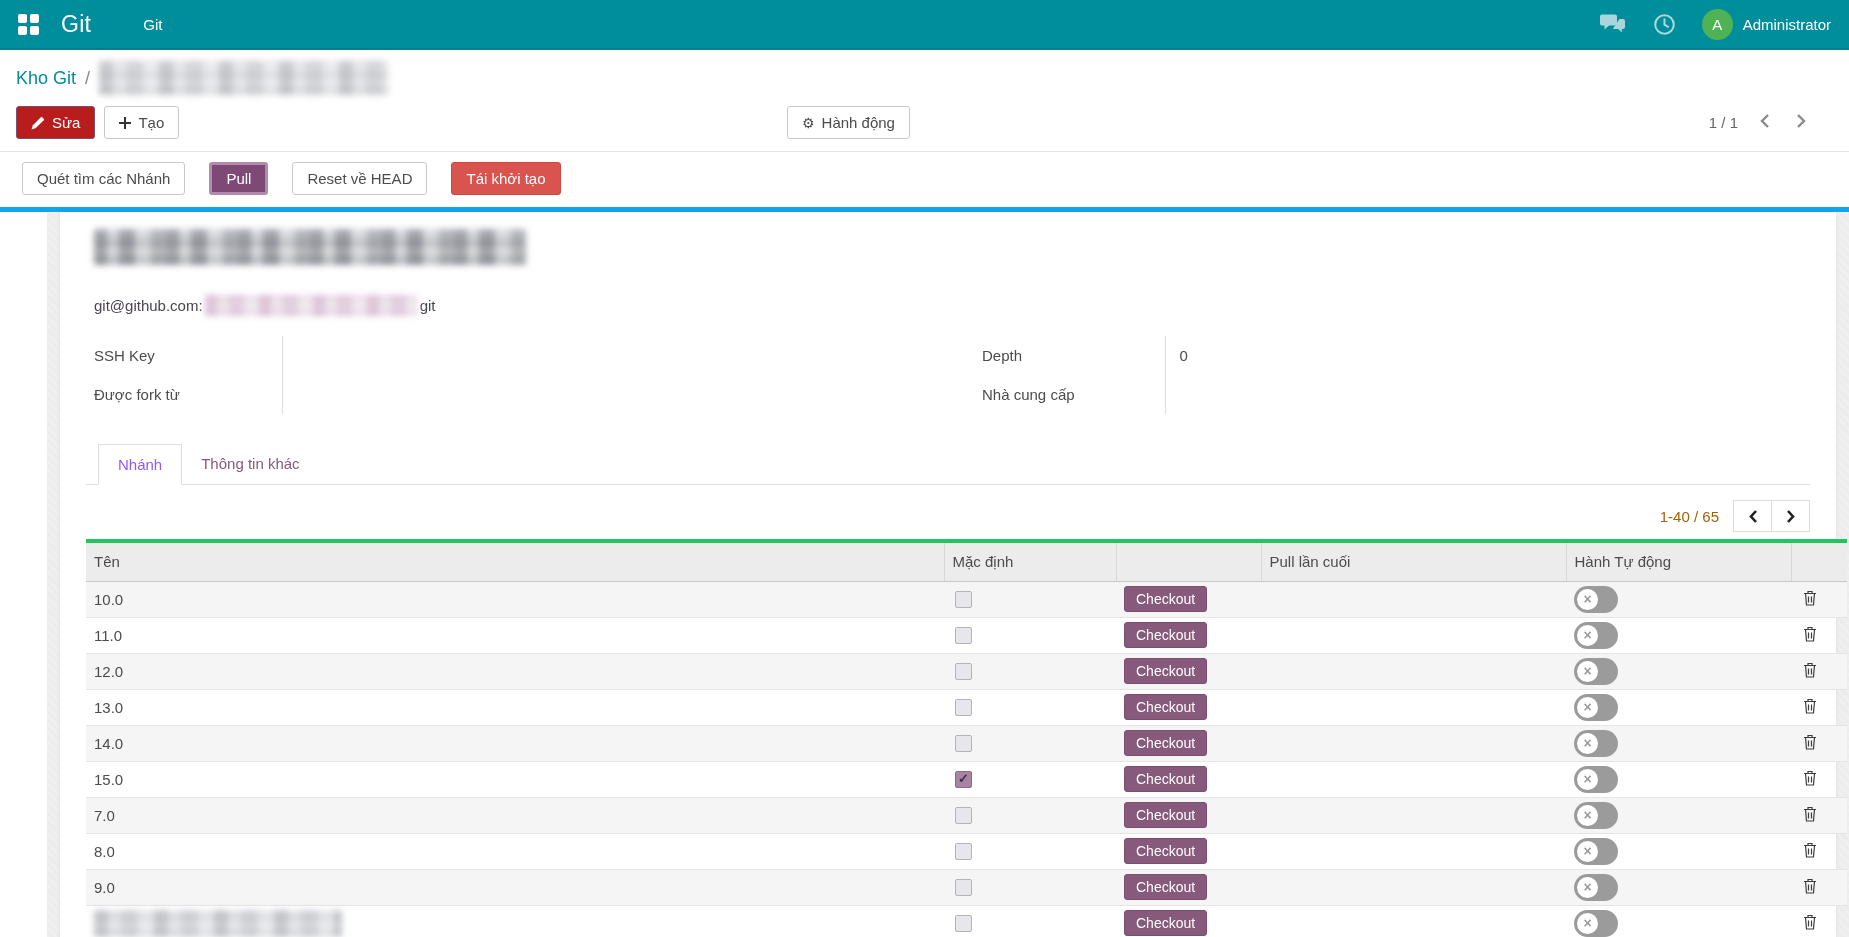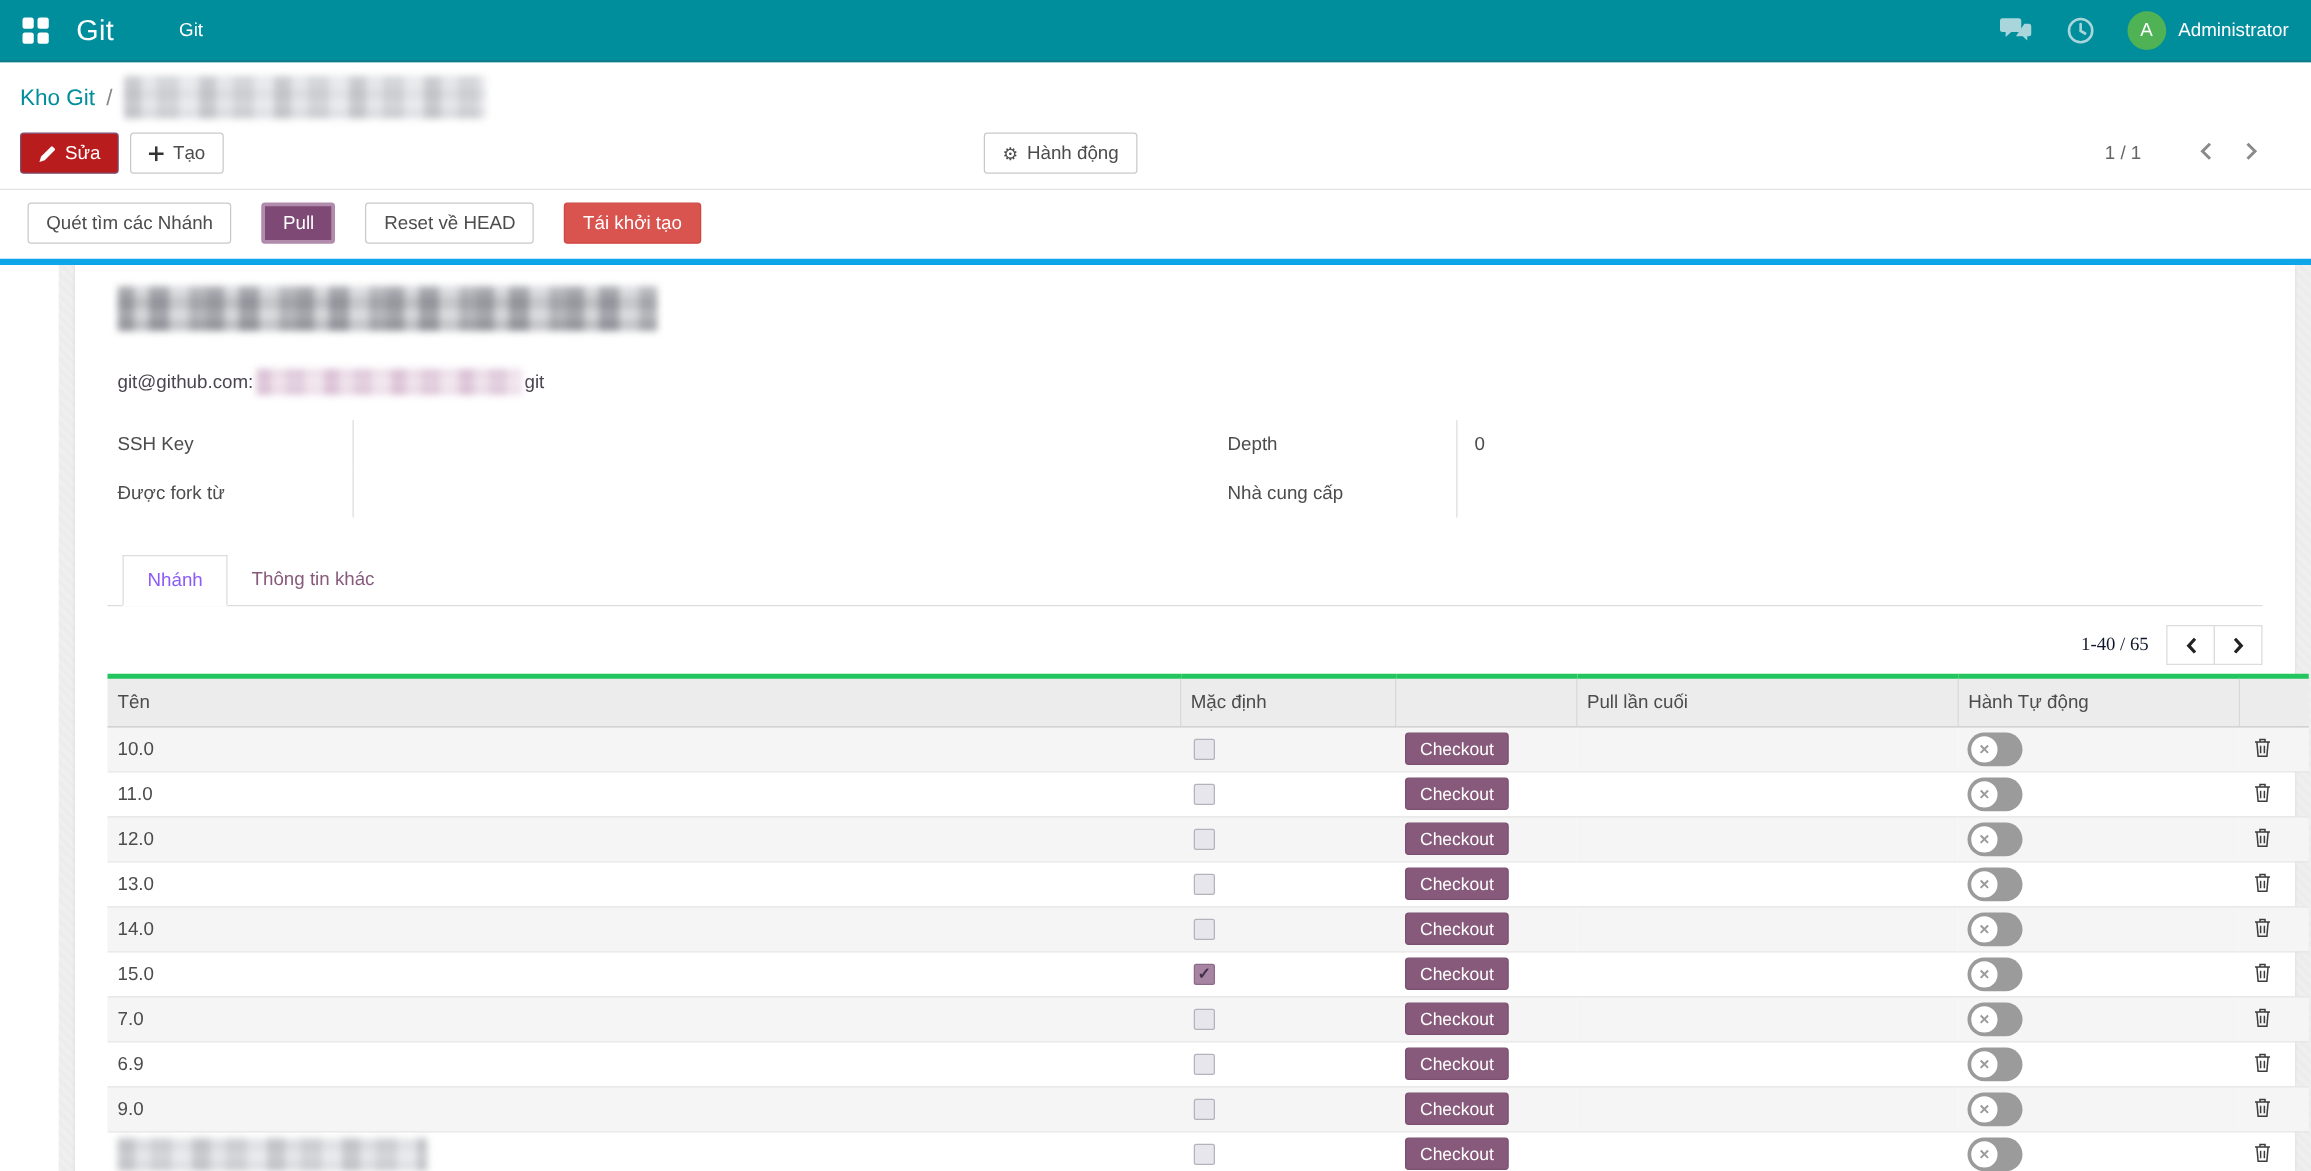--- a/index.html
+++ b/index.html
@@ -28,21 +28,21 @@
   .breadcrumb .root { color:#008d9c; cursor:pointer; }
   .breadcrumb .sep { color:#888; margin:0 9px; }
   .buttons-row { display:flex; align-items:center; padding:10px 0 12px; position:relative; }
   .btn { font-family:inherit; font-size:15px; padding:7px 14px; border:1px solid #c9c9c9;
          background:#fff; color:#4c4c4c; border-radius:3px; cursor:pointer;
          display:inline-flex; align-items:center; gap:7px; }
   .btn-primary { background:#b91c1c; border-color:#7b4f70; color:#fff; }
   .btn + .btn { margin-left:9px; }
   .action-btn { position:absolute; left:762px; }
   .cp-pager { position:absolute; right:18px; display:flex; align-items:center; gap:10px; }
-  .cp-pager .pager-value { font-size:15px; color:#666; margin-right:28px; }
+  .cp-pager .pager-value { font-size:15px; color:#666; margin-right:3px; }
   .pager-arrow { background:none; border:none; cursor:pointer; padding:4px 8px; }
 
   
   .statusbar { background:#fff; padding:10px 22px 12px; border-bottom:5px solid #0ea5e9;
                display:flex; align-items:center; gap:15px; }
   .btn-pull { background:#7e4a75; color:#fff; border:3px solid #b08bab; padding:5px 14px; }
   .btn-danger { background:#d9534f; border-color:#d04742; color:#fff; }
 
   
   .content { background:#f0efef; height:730px; padding:0 13px;
@@ -84,21 +84,21 @@
 
   
   .tabs { margin-top:30px; border-bottom:1px solid #ddd; display:flex; padding-left:12px; }
   .tab { padding:11px 19px; font-size:15px; cursor:pointer; margin-bottom:-1px; }
   .tab.active { border:1px solid #ddd; border-bottom:1px solid #fff; background:#fff;
                 color:#8b5cf6; }
   .tab.inactive { color:#875a7b; }
 
   
   .list-pager { margin-top:15px; display:flex; justify-content:flex-end; align-items:center; }
-  .list-pager .range { font-size:15px; color:#0f172a; margin-right:14px;font-family:Liberation Serif, serif; }
+  .list-pager .range { font-size:15px; color:#a16207; margin-right:14px; }
   .pager-btn { width:39px; height:32px; border:1px solid #dcdcdc; background:#fff;
                display:flex; align-items:center; justify-content:center; cursor:pointer; }
   .pager-btn + .pager-btn { margin-left:-1px; }
 
   
   table.branches { margin-top:7px; width:100%; border-collapse:collapse; table-layout:fixed; }
   .branches th { height:40px; background:#ececec; border-bottom:1px solid #c7c7c7;
                  border-top:4px solid #22c55e; font-weight:400; font-size:15px;
                  text-align:left; padding:0 8px; color:#4c4c4c; }
   .branches th + th { border-left:1px solid #d8d8d8; }
@@ -455,21 +455,21 @@
               <button class="trash-btn">
                 <svg width="14" height="16" viewBox="0 0 14 16">
                   <path d="M1 3.5h12 M5 3.5V1.5h4v2 M2.5 3.5l1 11.5h7l1-11.5 M5.5 6.5v6 M8.5 6.5v6" stroke="#3c3c3c" stroke-width="1.2" fill="none"></path>
                 </svg>
               </button>
             </td>
           </tr>
 
           <tr>
             <td>
-              <span>6.9</span>
+              <span>8.0</span>
             </td>
             <td>
               <div class="cb"></div>
             </td>
             <td>
               <button class="checkout-btn">Checkout</button>
             </td>
             <td>
               <span></span>
             </td>

